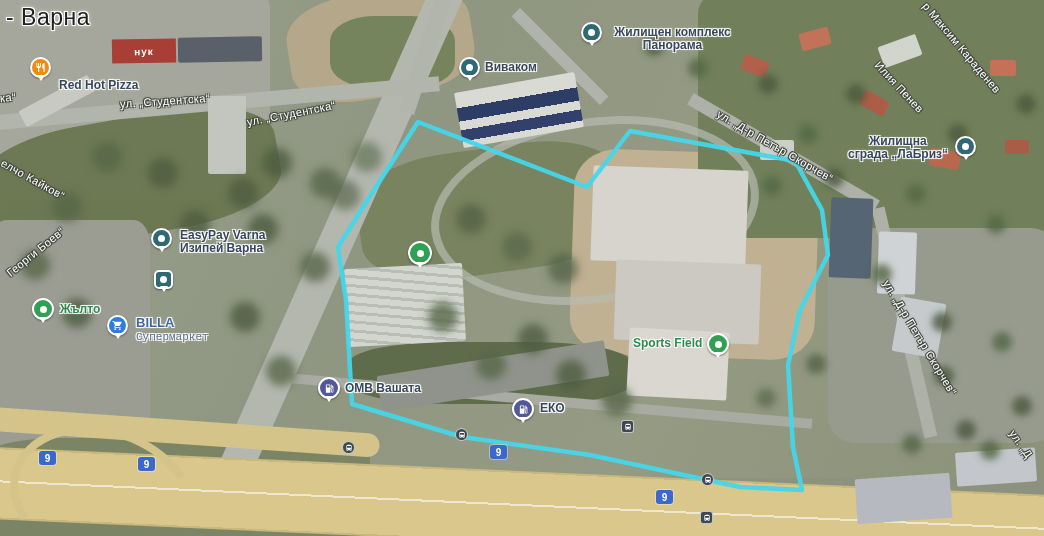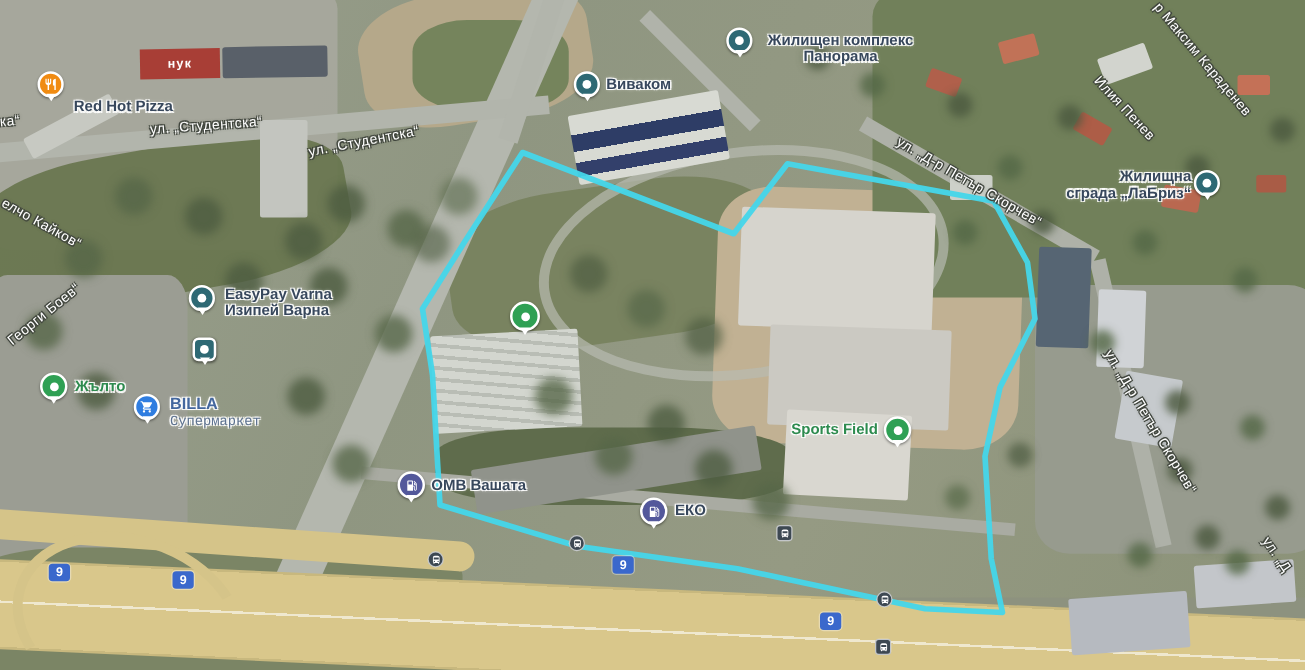--- a/index.html
+++ b/index.html
@@ -167,20 +167,21 @@
   <div class="bld h7"></div>
   <div class="bld h8"></div>
 
   <div class="trees-a"></div>
   <div class="trees-b"></div>
 
   <svg id="poly-svg" viewBox="0 0 1044 536">
     <polygon id="sel-poly" fill="none" stroke="#45d6ea" stroke-width="4.5" stroke-linejoin="round" stroke-linecap="round" opacity="0.95" points="418,122 587,187 630,131 795,161 822,210 828,255 800,310 788,365 793,447 802,490 740,487 590,455 462,437 352,404 346,300 338,247 372,193"></polygon>
   </svg>
 
+  <div class="map-title">- Варна</div>
 
   <div class="street" style="left:0px;top:92px;transform:rotate(-5deg)">ка“</div>
   <div class="street" style="left:120px;top:98px;transform:rotate(-4deg)">ул. „Студентска“</div>
   <div class="street" style="left:247px;top:116px;transform:rotate(-11deg)">ул. „Студентска“</div>
   <div class="street" style="left:2px;top:156px;transform:rotate(29deg)">елчо Кайков“</div>
   <div class="street" style="left:8px;top:268px;transform:rotate(-39deg)">Георги Боев“</div>
   <div class="street" style="left:877px;top:57px;transform:rotate(47deg)">Илия Пенев</div>
   <div class="street" style="left:925px;top:-2px;transform:rotate(50deg)">р Максим Караденев</div>
   <div class="street" style="left:718px;top:107px;transform:rotate(30deg)">ул. „Д-р Петър Скорчев“</div>
   <div class="street" style="left:886px;top:275px;transform:rotate(59deg)">ул. „Д-р Петър Скорчев“</div>
@@ -202,21 +203,21 @@
       <span class="dot"></span>
     </div>
   <div class="poi-label" style="left:600px;top:26px;width:145px;text-align:center;white-space:normal">
     <span style="position:static">Жилищен комплекс</span><br>
     <span style="position:static">Панорама</span>
   </div>
 
   <div class="pin" style="left:955px;top:136px">
       <span class="dot"></span>
     </div>
-  <div class="poi-label" style="left:843px;top:135px;width:110px;text-align:right;white-space:normal">
+  <div class="poi-label" style="left:843px;top:135px;width:110px;text-align:center;white-space:normal">
     <span style="position:static">Жилищна</span><br>
     <span style="position:static">сграда „ЛаБриз“</span>
   </div>
 
   <div class="pin" style="left:151px;top:228px">
       <span class="dot"></span>
     </div>
   <div class="poi-label" style="left:180px;top:229px">
     <span style="position:static">EasyPay Varna</span><br>
     <span style="position:static">Изипей Варна</span>

